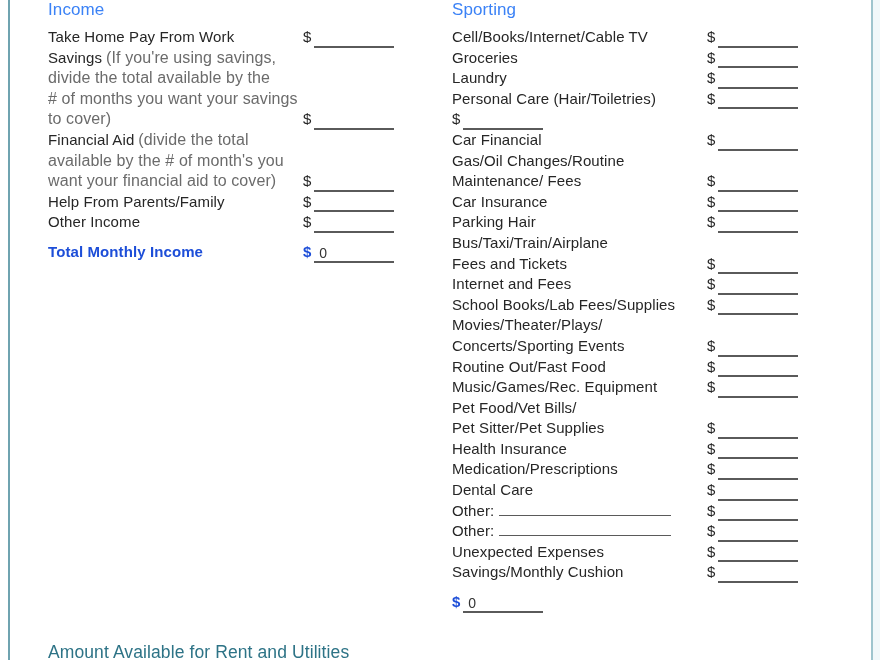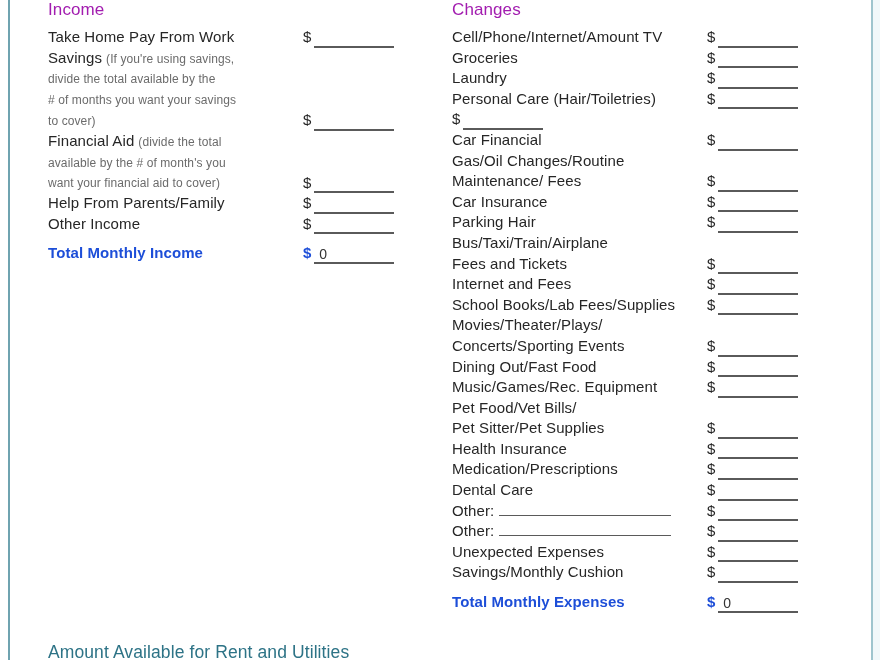--- a/index.html
+++ b/index.html
@@ -13,30 +13,30 @@
   .border-left{position:absolute;left:8px;top:0;bottom:0;width:2px;background:#6fa3b0;}
   .border-right{position:absolute;right:7px;top:0;bottom:0;width:2px;background:#9ec5ce;}
   .edge-right-tint{position:absolute;right:0;top:0;bottom:0;width:7px;background:#f0f8fa;}
 
   .col{position:absolute;top:0;}
   .col.income{left:48px;width:350px;}
   .col.expenses{left:452px;width:360px;}
 
   h2.heading{
     margin:0 0 8px 0;font-size:17px;line-height:19px;font-weight:400;
-    color:#a21caf;letter-spacing:.1px;
+    color:#3b82f6;letter-spacing:.1px;
   }
 
   .row{display:flex;align-items:flex-end;}
   .row-label{
     width:255px;font-size:15px;line-height:20.6px;color:#262626;
     letter-spacing:.1px;
   }
   .lbl{white-space:pre-line;}
-  .note{white-space:pre-line;font-size:12px;line-height:18.8px;color:#6b6b6b;margin-left:4px;}
+  .note{white-space:pre-line;font-size:16px;line-height:18.8px;color:#6b6b6b;margin-left:4px;}
   .row-amount{display:flex;align-items:flex-end;}
   .dollar{font-size:15px;line-height:20.6px;color:#262626;margin-right:3px;}
   .amt-line{
     display:inline-block;width:80px;height:17px;
     border-bottom:2px solid #5a5a5a;
   }
   .amt-value{font-size:14px;line-height:17px;color:#333;padding-left:5px;display:inline-block;}
   .write-line{
     display:inline-block;width:172px;height:13px;margin-left:5px;
     border-bottom:1.5px solid #5a5a5a;
@@ -110,25 +110,25 @@
           <div class="row-label"><span class="lbl">Total Monthly Income</span></div>
           <div class="row-amount">
             <span class="dollar">$</span>
             <span class="amt-line"><span class="amt-value">0</span></span>
           </div>
         </div>
       </div>
   </section>
 
   <section class="col expenses">
-    <h2 class="heading">Changes</h2>
+    <h2 class="heading">Sporting</h2>
     <div class="rows">
 
         <div class="row">
-          <div class="row-label"><span class="lbl">Cell/Phone/Internet/Amount TV</span></div>
+          <div class="row-label"><span class="lbl">Cell/Books/Internet/Cable TV</span></div>
           <div class="row-amount">
             <span class="dollar">$</span>
             <span class="amt-line"><span class="amt-value"></span></span>
           </div>
         </div>
 
         <div class="row">
           <div class="row-label"><span class="lbl">Groceries</span></div>
           <div class="row-amount">
             <span class="dollar">$</span>
@@ -220,21 +220,21 @@
         <div class="row">
           <div class="row-label"><span class="lbl">Movies/Theater/Plays/
 Concerts/Sporting Events</span></div>
           <div class="row-amount">
             <span class="dollar">$</span>
             <span class="amt-line"><span class="amt-value"></span></span>
           </div>
         </div>
 
         <div class="row">
-          <div class="row-label"><span class="lbl">Dining Out/Fast Food</span></div>
+          <div class="row-label"><span class="lbl">Routine Out/Fast Food</span></div>
           <div class="row-amount">
             <span class="dollar">$</span>
             <span class="amt-line"><span class="amt-value"></span></span>
           </div>
         </div>
 
         <div class="row">
           <div class="row-label"><span class="lbl">Music/Games/Rec. Equipment</span></div>
           <div class="row-amount">
             <span class="dollar">$</span>
@@ -301,21 +301,20 @@
 
         <div class="row">
           <div class="row-label"><span class="lbl">Savings/Monthly Cushion</span></div>
           <div class="row-amount">
             <span class="dollar">$</span>
             <span class="amt-line"><span class="amt-value"></span></span>
           </div>
         </div>
 
         <div class="row total">
-          <div class="row-label"><span class="lbl">Total Monthly Expenses</span></div>
           <div class="row-amount">
             <span class="dollar">$</span>
             <span class="amt-line"><span class="amt-value">0</span></span>
           </div>
         </div>
       </div>
   </section>
 
   <h2 class="footer-heading">Amount Available for Rent and Utilities</h2>
 </div>

